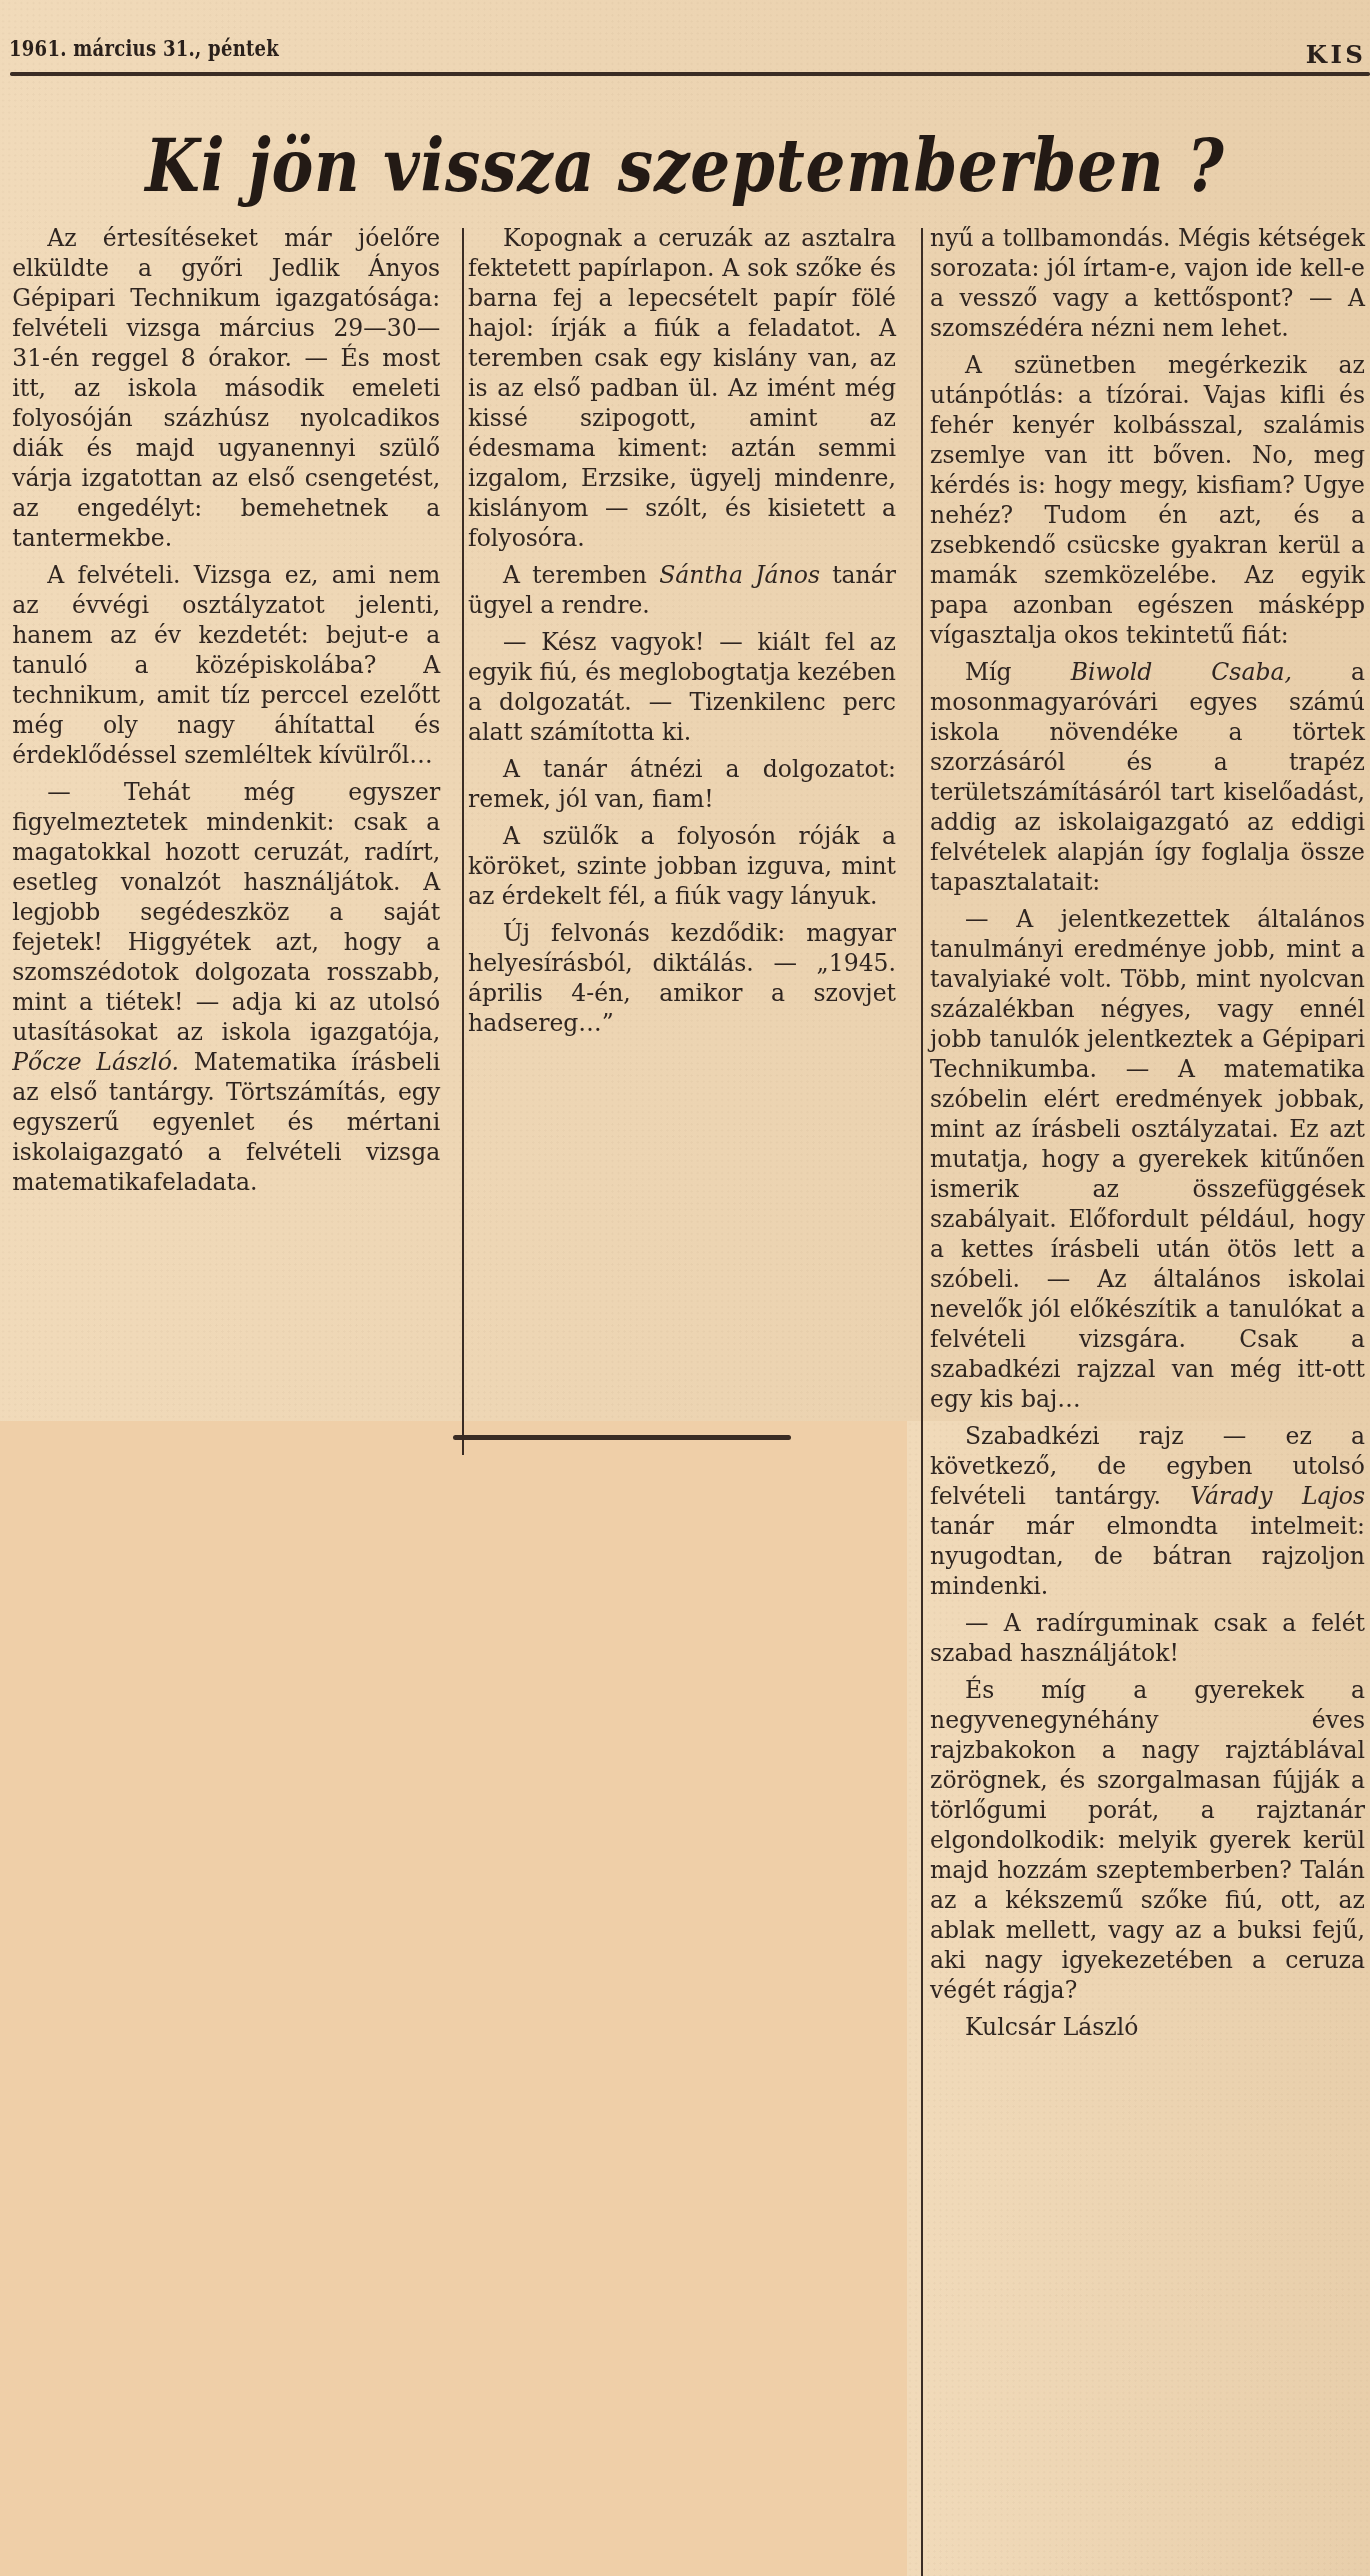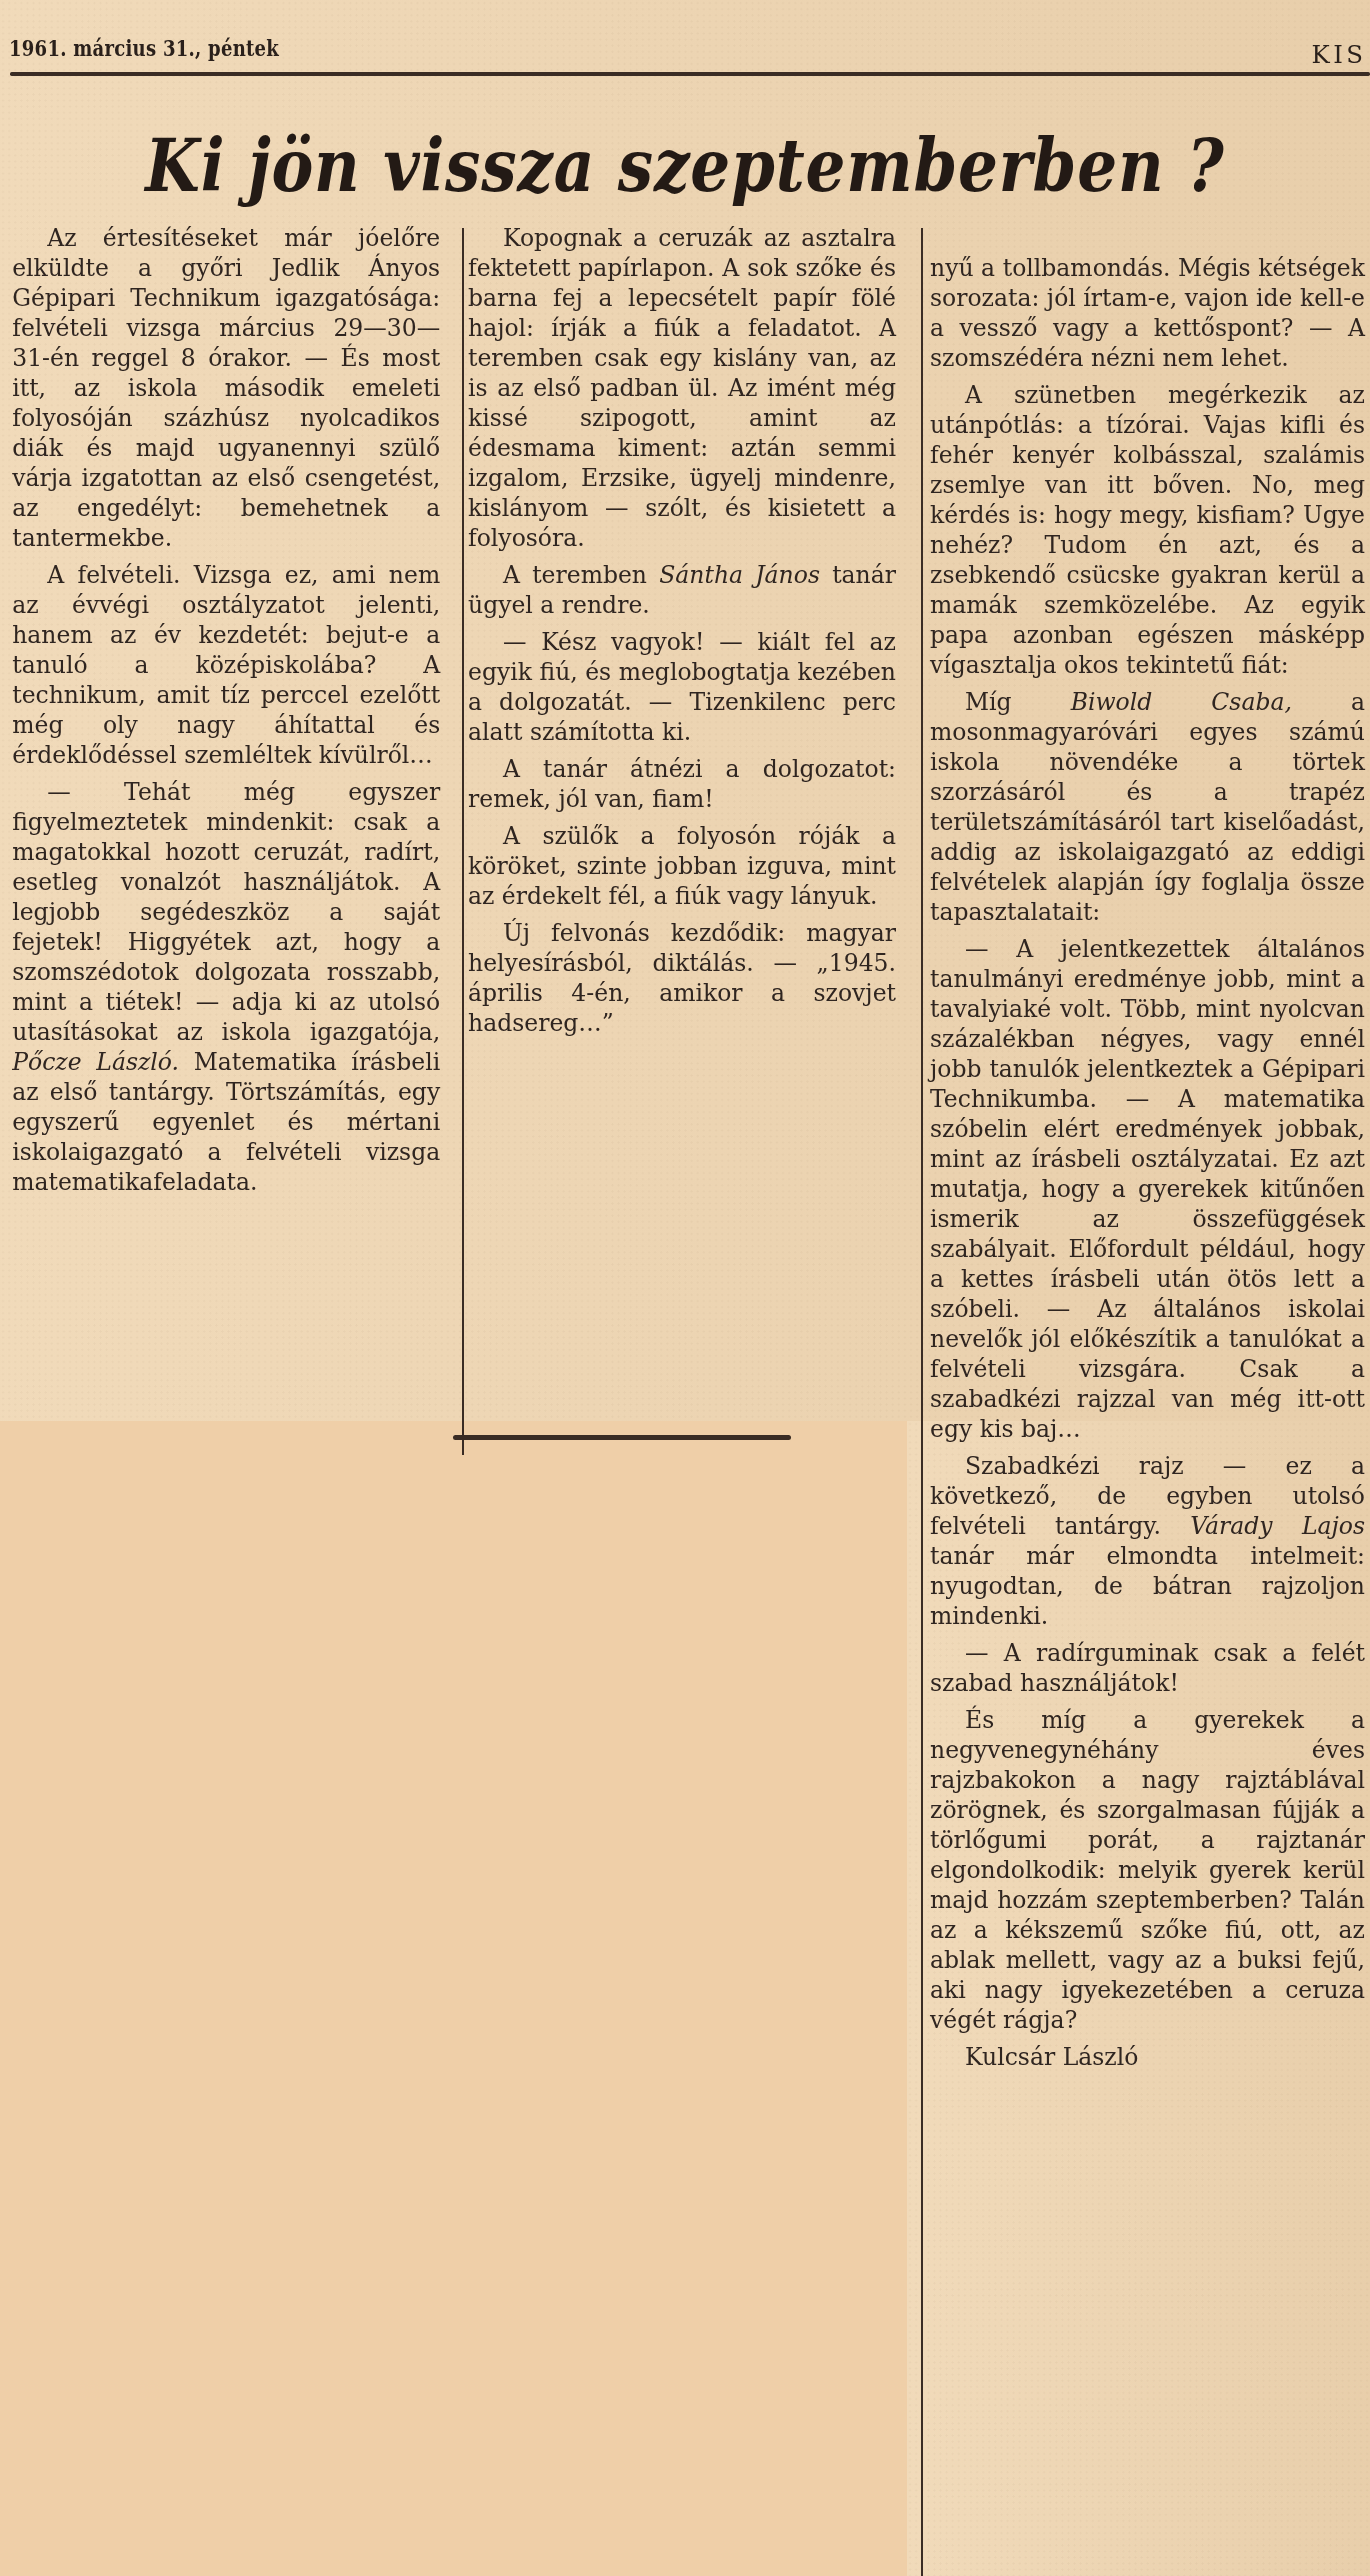--- a/index.html
+++ b/index.html
@@ -27,41 +27,41 @@
       position: absolute; left: 0; top: 0; width: 1370px; height: 87px;
     }
     .header-date {
       position: absolute; left: 8.7px; top: 35px;
       font-family: "DejaVu Serif", serif; font-weight: bold;
       font-size: 22px; letter-spacing: 0.3px; transform: scaleX(0.82); transform-origin: left;
       color: #2a201b;
     }
     .header-section {
       position: absolute; right: 3.5px; top: 40px;
-      font-family: "DejaVu Serif", serif; font-weight: normal;
+      font-family: "DejaVu Serif", serif; font-weight: bold;
       font-size: 24.4px; letter-spacing: 3.5px; color: #2a201b;
     }
     .rule-top {
       position: absolute; left: 10.4px; top: 72px; width: 1360px; height: 4.4px;
       background: #3a2c24; border-radius: 1.7px;
     }
     .title {
       position: absolute; left: 0; top: 122px; width: 1370px; text-align: center;
       font-family: "DejaVu Serif", serif; font-style: italic; font-weight: bold;
       font-size: 73px; letter-spacing: 0.9px; color: #231a15;
       transform: scaleX(0.86);
     }
 
     .col {
       position: absolute; top: 223px;
       font-size: 23.5px; line-height: 30px;
       text-align: justify; hyphens: manual;
     }
     .col p { margin: 0 0 7px 0; text-indent: 35px; }
-    .col p.noindent { text-indent: 0; margin-top: 30px; }
+    .col p.noindent { text-indent: 0; }
     .col1 { left: 12.2px; width: 428px; }
     .col2 { left: 468px; width: 428px; }
     .col3 { left: 930px; width: 435px; }
 
     .vline { position: absolute; width: 1.7px; background: #3a2c24; }
     .vline-1 { left: 462px; top: 228px; height: 1227px; }
     .vline-2 { left: 921px; top: 228px; height: 2348px; }
     .rule-bottom-2 {
       position: absolute; left: 453px; top: 1435px; width: 338px; height: 5.2px;
       background: #3a2c24; border-radius: 2.6px;

